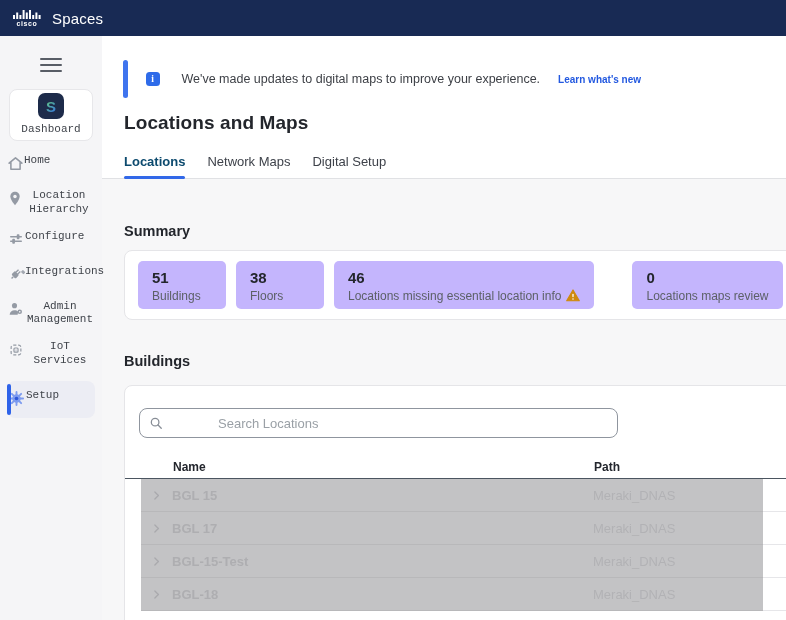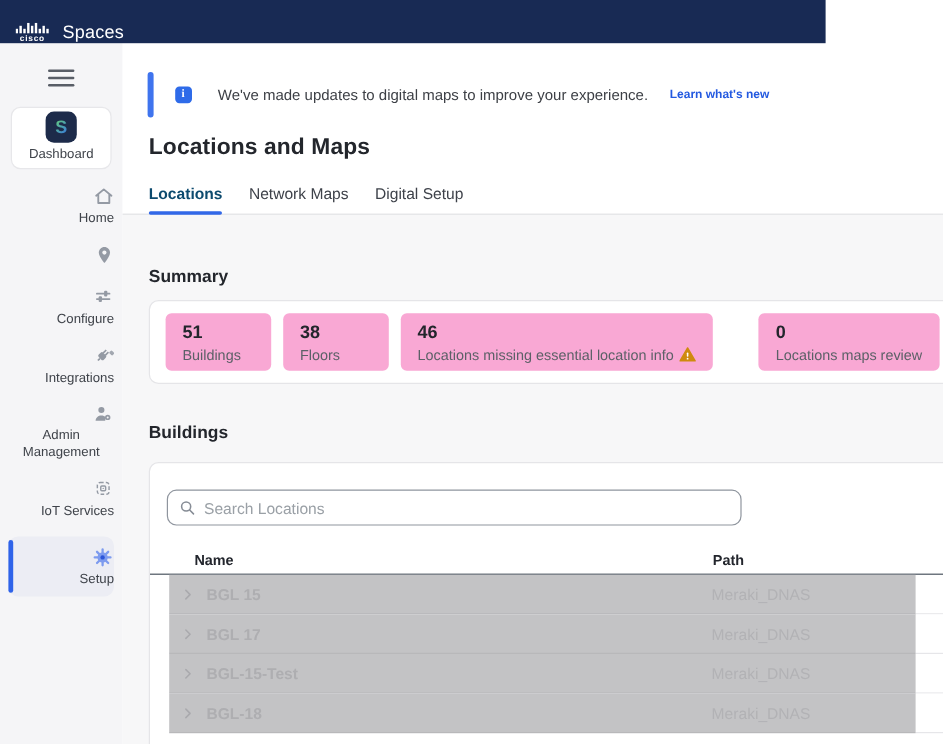--- a/index.html
+++ b/index.html
@@ -1,46 +1,46 @@
 <!DOCTYPE html>
 <html><head>
 <meta charset="utf-8">
 <style>
   * { margin:0; padding:0; box-sizing:border-box; }
   html,body { width:786px; height:620px; overflow:hidden; background:#fff;
     font-family:"Liberation Sans","DejaVu Sans",sans-serif; }
   body { position:relative; }
 
   
-  .topbar { position:absolute; left:0; top:0; width:688px; height:36px;
-    background:#182a54; display:flex; align-items:flex-end; padding-left:13px; z-index:30; }
+  .topbar { position:absolute; left:0; top:0; width:786px; height:36px;
+    background:#182a54; display:flex; align-items:center; padding-left:13px; z-index:30; }
   .cisco-logo { display:flex; flex-direction:column; align-items:center; margin-right:11px; }
   .cisco-logo svg { display:block; }
   .cisco-word { color:#fff; font-size:7px; font-weight:bold; letter-spacing:.6px; margin-top:1px; }
   .brand-name { color:#fff; font-size:15px; font-weight:500; letter-spacing:.2px; }
 
   
   .sidebar { position:absolute; left:0; top:36px; width:102px; height:584px;
     background:#f5f5f7; display:flex; flex-direction:column; align-items:center;
     padding-top:18px; z-index:20; }
   .hamburger { width:22px; margin-bottom:13px; cursor:pointer; }
   .hamburger span { display:block; height:2px; background:#585d66; border-radius:1px; margin:4px 0; }
   .dash-card { width:84px; height:52px; background:#fff; border:1px solid #e7e7ea;
     border-radius:8px; display:flex; flex-direction:column; align-items:center;
     justify-content:center; margin-bottom:13px; cursor:pointer; }
   .dash-logo { width:26px; height:26px; border-radius:7px; background:#1d2b4a;
     display:flex; align-items:center; justify-content:center; }
   .dash-logo span { font-size:15px; font-weight:bold;
     background:linear-gradient(135deg,#5ec08a 20%,#3a7fd5 80%);
     -webkit-background-clip:text; background-clip:text; color:transparent; }
   .dash-card .side-label { margin-top:4px; }
-  .side-item { width:88px; display:flex; flex-direction:column; align-items:flex-end;
+  .side-item { width:88px; display:flex; flex-direction:row; align-items:flex-start;
     margin-bottom:13px; cursor:pointer; text-align:center; }
   .side-icon { height:19px; display:flex; align-items:center; justify-content:center; margin-bottom:3px; }
-  .side-label { font-size:11px; line-height:1.25; color:#3f434a; }
+  .side-label { font-size:11px; line-height:1.25; color:#3f434a;font-family:Liberation Mono, monospace; }
   .side-item.active { background:#ecedf4; border-radius:8px; padding:8px 0 7px;
     position:relative; margin-bottom:0; }
   .side-item.active::before { content:""; position:absolute; left:0; top:3px; bottom:3px;
     width:3.5px; border-radius:3px; background:#2f63e9; }
 
   
   .main { position:absolute; left:102px; top:36px; width:724px; height:584px;
     display:flex; flex-direction:column; }
   .header-area { background:#fff; padding-left:22px; }
   .banner { margin-top:24px; height:38px; display:flex; align-items:center; }
@@ -61,41 +61,41 @@
   .tab.active { color:#0c4a6e; font-weight:bold; }
   .tab.active::after { content:""; position:absolute; left:0; right:0; bottom:-10px;
     height:3px; border-radius:2px; background:#3268e8; }
 
   .body-area { flex:1; background:#f7f7f8; padding-left:22px; padding-top:44px; }
   .section-heading { font-size:14.5px; font-weight:bold; color:#23262c; }
 
   .summary-card { margin-top:11px; width:700px; height:70px; background:#fff;
     border:1px solid #e5e5e8; border-radius:8px; display:flex; align-items:center;
     padding:0 13px; column-gap:10px; }
-  .stat { background:#f9a8d4; border-radius:5px; padding:8px 14px 9px; height:48px; }
+  .stat { background:#c4b5fd; border-radius:5px; padding:8px 14px 9px; height:48px; }
   .stat.s1,.stat.s2 { min-width:88px; }
   .stat.s4 { margin-left:28px; min-width:144px; }
   .stat-value { display:block; font-size:15px; font-weight:bold; color:#23262c; }
   .stat-label { display:block; font-size:12px; color:#5c6067; margin-top:3px; white-space:nowrap; }
   .stat-label svg { vertical-align:-2px; margin-left:5px; }
 
   .bheading { margin-top:33px; }
   .buildings-card { margin-top:16px; width:700px; height:300px; background:#fff;
     border:1px solid #e5e5e8; border-radius:8px 8px 0 0; padding-top:22px; overflow:hidden; }
   .search-box { margin-left:14px; width:479px; height:30px; border:1px solid #8f959e;
-    border-radius:8px; display:flex; align-items:center; padding:0 9px; background:#fff; }
+    border-radius:8px; display:flex; align-items:center; padding:0 9px; background:#fff;gap:48px; }
   .search-box svg { flex:none; margin-right:7px; }
   .search-box input { border:none; outline:none; flex:1; font-size:13px; color:#33363c;
     font-family:inherit; background:transparent; }
   .search-box input::placeholder { color:#9aa0a6; }
 
   .thead { margin-top:22px; height:19px; position:relative;
     border-bottom:1.5px solid #4b5560; }
   .thead span { position:absolute; top:0; font-size:12px; font-weight:bold; color:#23262d; }
-  .col-name { left:37px; }
+  .col-name { left:48px; }
   .col-path { left:469px; }
 
   .trow { height:33px; display:flex; cursor:pointer; }
   .trow-pad { width:16px; background:#fff; }
   .trow-covered { width:622px; background:#c3c3c5; position:relative; display:flex;
     align-items:center; padding-left:9px; border-bottom:1px solid rgba(90,90,95,.10); }
   .trow-covered .chev { display:flex; align-items:center; }
   .row-name { margin-left:9px; font-size:13px; font-weight:600; color:#aeaeb1; }
   .row-path { position:absolute; left:452px; font-size:13px; color:#b2b2b5; }
   .trow-tail { flex:1; background:#fff; border-bottom:1px solid #e6e6e9; }
@@ -146,20 +146,21 @@
     <div class="side-label">Home</div>
   </div>
 
   <div class="side-item">
     <span class="side-icon">
       <svg width="16" height="17" viewBox="0 0 24 24">
           <path d="M12 2c-3.9 0-7 3.1-7 7 0 5.2 7 13 7 13s7-7.8 7-13c0-3.9-3.1-7-7-7z" fill="#949aa4"></path>
           <circle cx="12" cy="9" r="2.6" fill="#f5f5f7"></circle>
         </svg>
     </span>
+    <div class="side-label">Location Hierarchy</div>
   </div>
 
   <div class="side-item">
     <span class="side-icon">
       <svg width="18" height="18" viewBox="0 0 24 24" fill="#949aa4">
           <rect x="4" y="8" width="16" height="1.9" rx=".95"></rect>
           <rect x="13" y="5.6" width="3.6" height="6.6" rx="1.2"></rect>
           <rect x="4" y="14" width="16" height="1.9" rx=".95"></rect>
           <rect x="7" y="11.7" width="3.6" height="6.6" rx="1.2"></rect>
         </svg>

